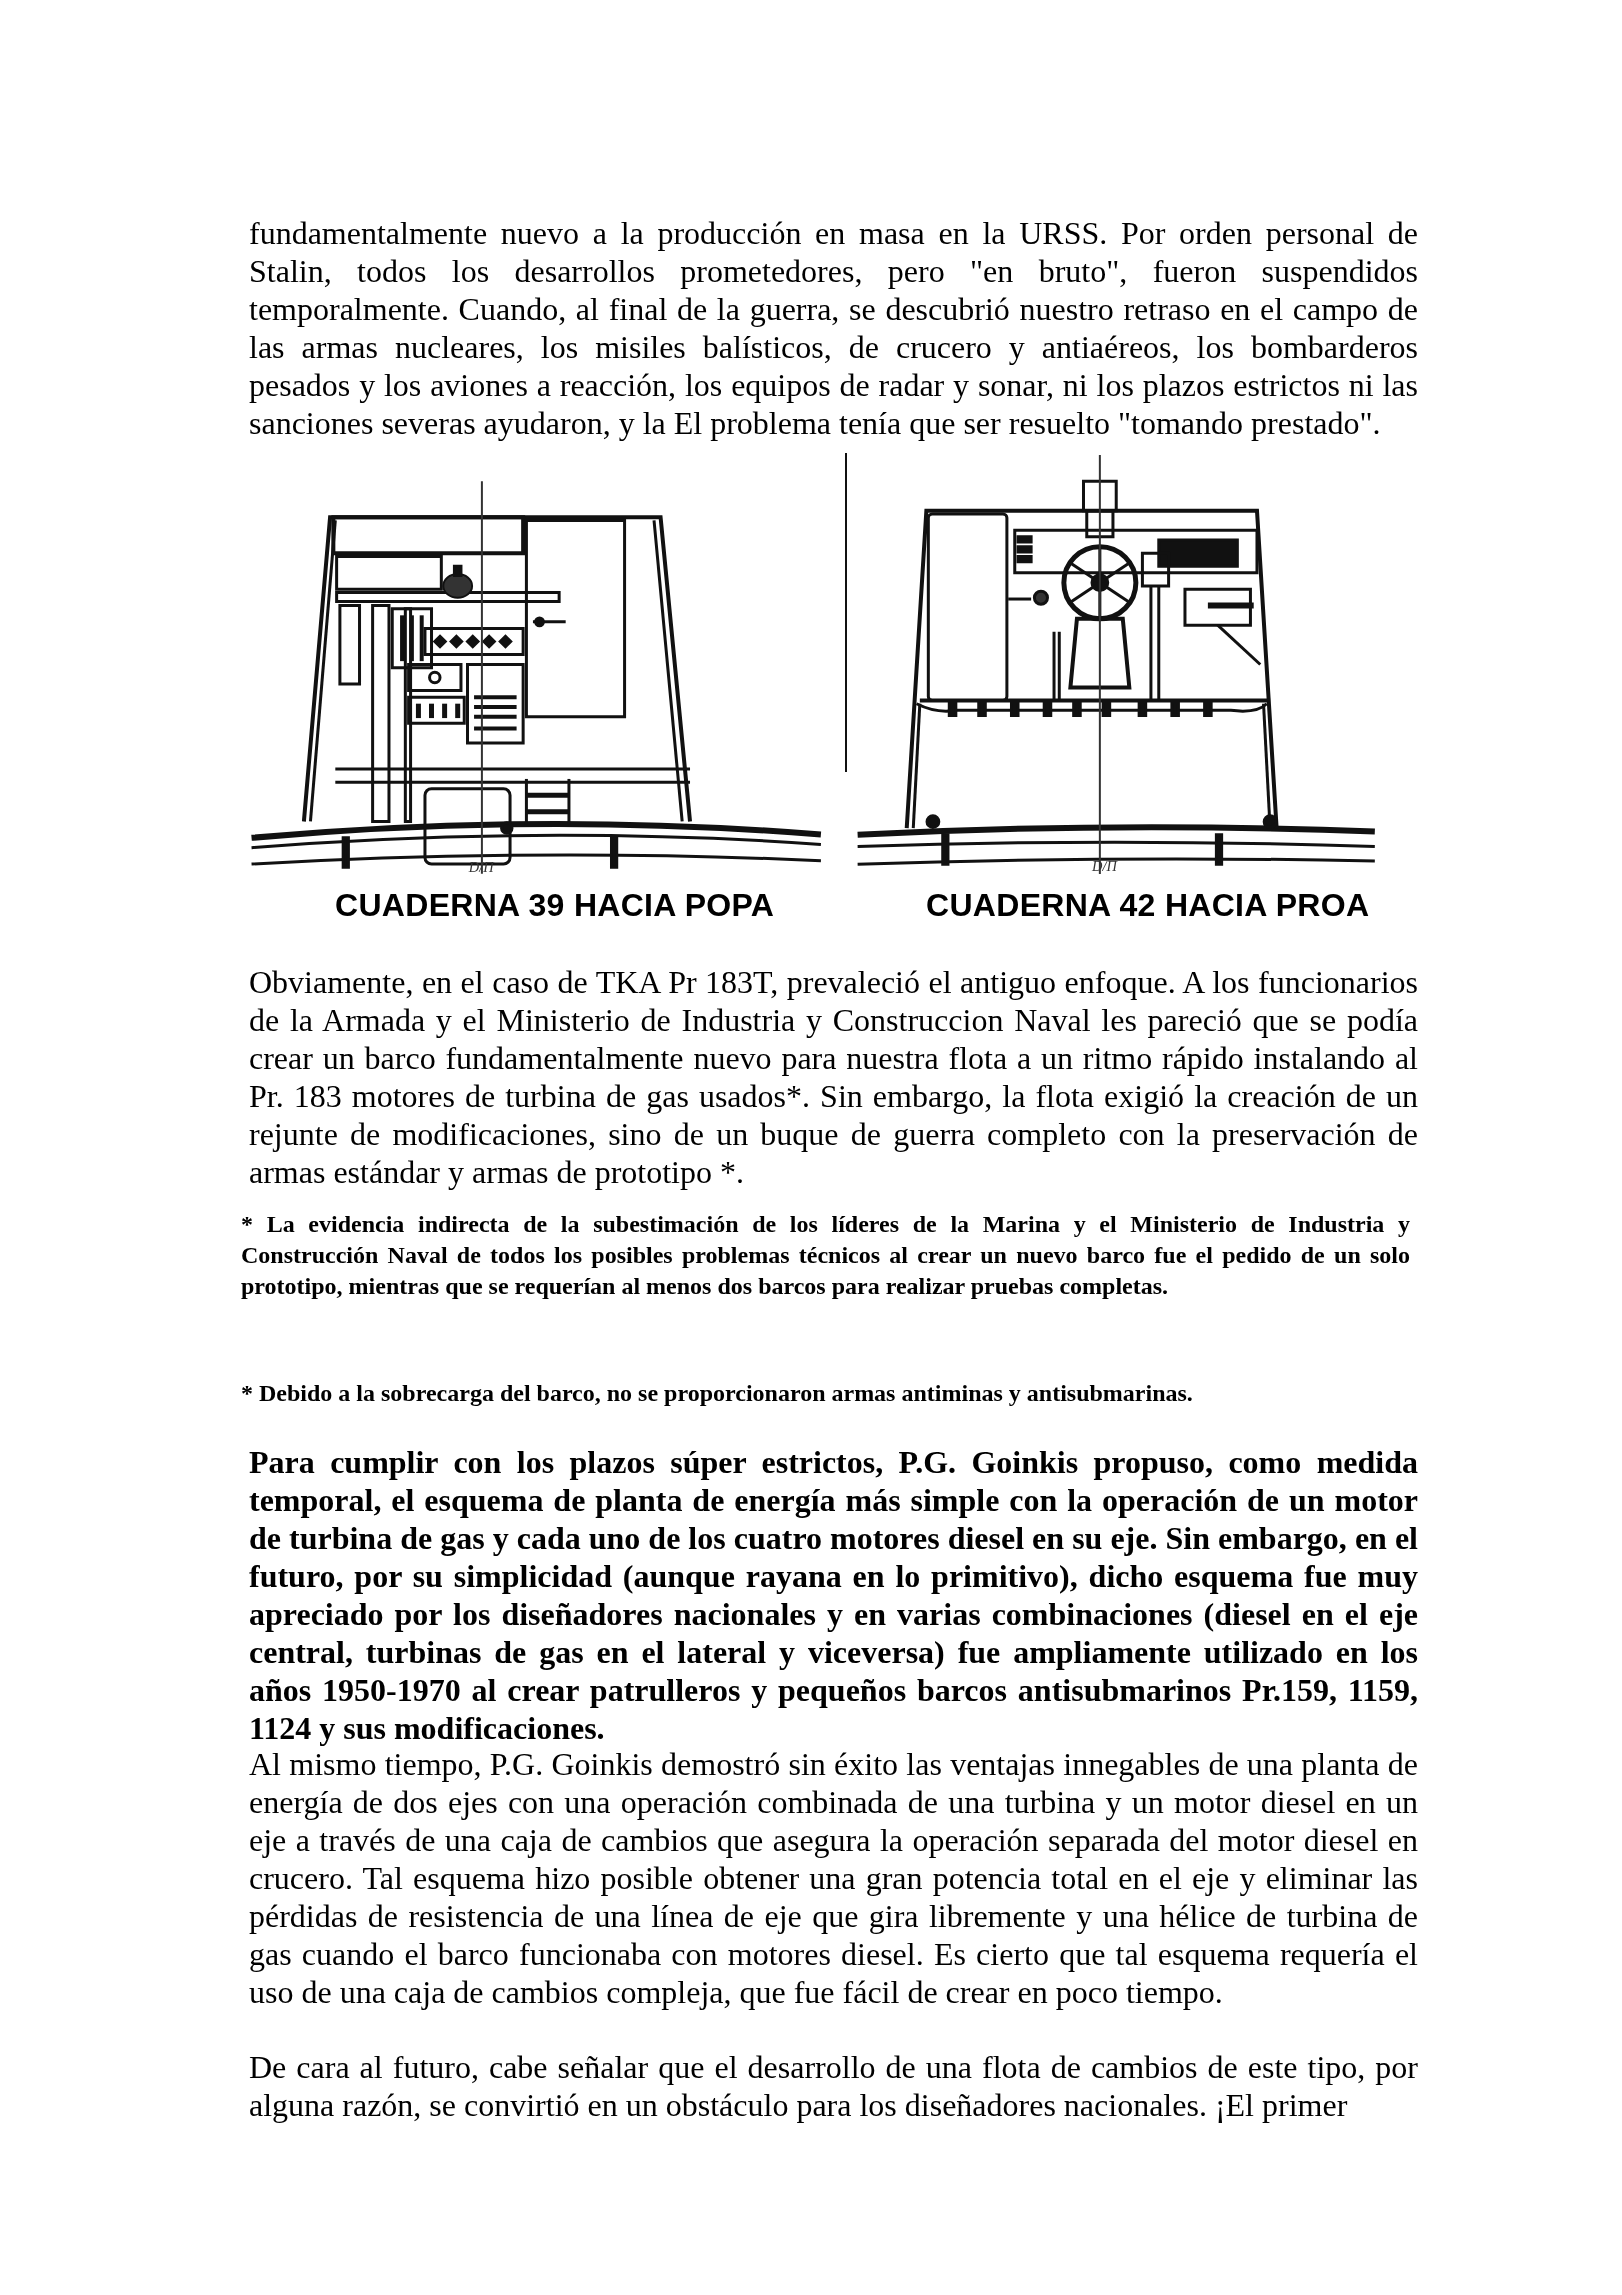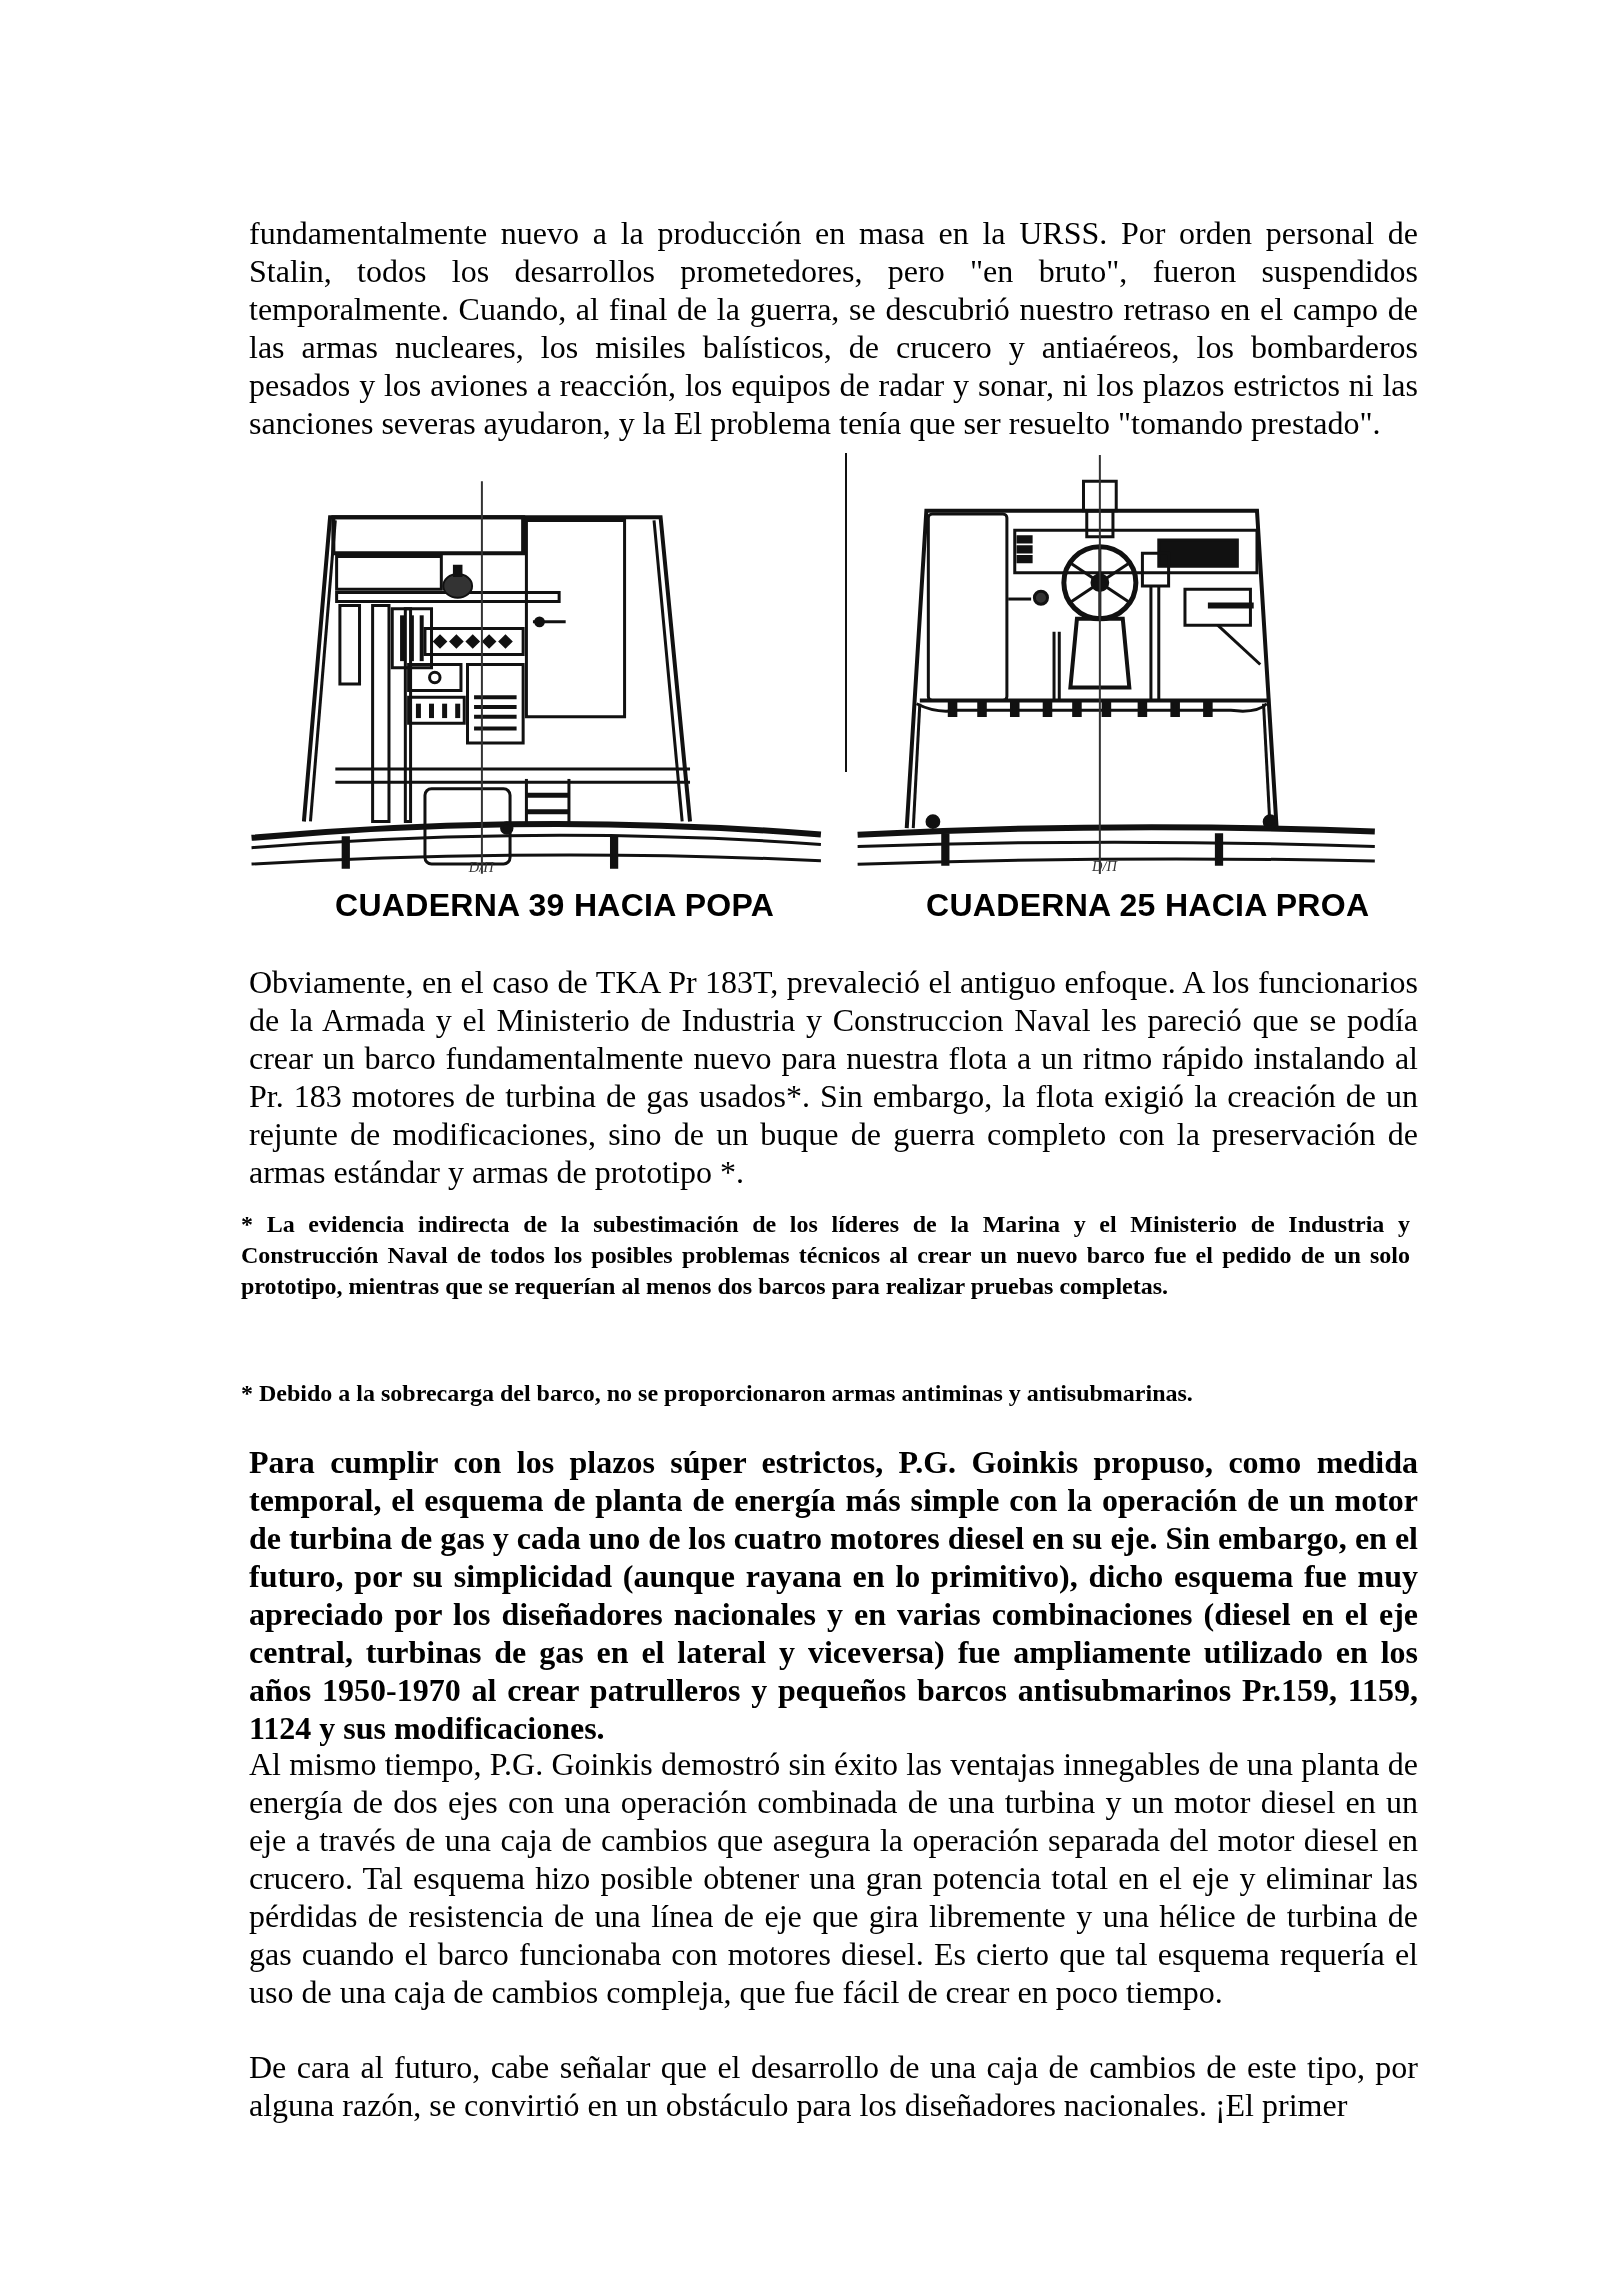--- a/index.html
+++ b/index.html
@@ -52,21 +52,21 @@
 </head>
 <body>
 
 <div class="page">
   <p class="para para-first">fundamentalmente nuevo a la producción en masa en la URSS. Por orden personal de Stalin, todos los desarrollos prometedores, pero "en bruto", fueron suspendidos temporalmente. Cuando, al final de la guerra, se descubrió nuestro retraso en el campo de las armas nucleares, los misiles balísticos, de crucero y antiaéreos, los bombarderos pesados y los aviones a reacción, los equipos de radar y sonar, ni los plazos estrictos ni las sanciones severas ayudaron, y la El problema tenía que ser resuelto "tomando prestado".</p>
   <p class="para para-obv">Obviamente, en el caso de TKA Pr 183T, prevaleció el antiguo enfoque. A los funcionarios de la Armada y el Ministerio de Industria y Construccion Naval les pareció que se podía crear un barco fundamentalmente nuevo para nuestra flota a un ritmo rápido instalando al Pr. 183 motores de turbina de gas usados*. Sin embargo, la flota exigió la creación de un rejunte de modificaciones, sino de un buque de guerra completo con la preservación de armas estándar y armas de prototipo *.</p>
   <p class="note note-1">* La evidencia indirecta de la subestimación de los líderes de la Marina y el Ministerio de Industria y Construcción Naval de todos los posibles problemas técnicos al crear un nuevo barco fue el pedido de un solo prototipo, mientras que se requerían al menos dos barcos para realizar pruebas completas.</p>
   <p class="note note-2">* Debido a la sobrecarga del barco, no se proporcionaron armas antiminas y antisubmarinas.</p>
   <p class="para para-para">Para cumplir con los plazos súper estrictos, P.G. Goinkis propuso, como medida temporal, el esquema de planta de energía más simple con la operación de un motor de turbina de gas y cada uno de los cuatro motores diesel en su eje. Sin embargo, en el futuro, por su simplicidad (aunque rayana en lo primitivo), dicho esquema fue muy apreciado por los diseñadores nacionales y en varias combinaciones (diesel en el eje central, turbinas de gas en el lateral y viceversa) fue ampliamente utilizado en los años 1950-1970 al crear patrulleros y pequeños barcos antisubmarinos Pr.159, 1159, 1124 y sus modificaciones.</p>
   <p class="para para-mismo">Al mismo tiempo, P.G. Goinkis demostró sin éxito las ventajas innegables de una planta de energía de dos ejes con una operación combinada de una turbina y un motor diesel en un eje a través de una caja de cambios que asegura la operación separada del motor diesel en crucero. Tal esquema hizo posible obtener una gran potencia total en el eje y eliminar las pérdidas de resistencia de una línea de eje que gira libremente y una hélice de turbina de gas cuando el barco funcionaba con motores diesel. Es cierto que tal esquema requería el uso de una caja de cambios compleja, que fue fácil de crear en poco tiempo.</p>
-  <p class="para para-cara">De cara al futuro, cabe señalar que el desarrollo de una caja de cambios de este tipo, por alguna razón, se convirtió en un obstáculo para los diseñadores nacionales. ¡El primer</p>
+  <p class="para para-cara">De cara al futuro, cabe señalar que el desarrollo de una flota de cambios de este tipo, por alguna razón, se convirtió en un obstáculo para los diseñadores nacionales. ¡El primer</p>
 </div>
 
 <div class="figure fig-left">
   <svg width="589" height="393" viewBox="0 0 900 600">
     <g fill="none" stroke="#111" stroke-width="3">
 
       <path d="M10 545 Q450 505 880 540" stroke-width="6"></path>
       <path d="M10 560 Q450 525 880 555" stroke-width="3"></path>
       <path d="M10 585 Q450 560 880 580" stroke-width="3"></path>
       <rect x="150" y="545" width="8" height="45" fill="#111"></rect>
@@ -204,14 +204,14 @@
       <line x1="240" y1="220" x2="275" y2="220" stroke-width="3"></line>
       <circle cx="290" cy="218" r="10" fill="#333"></circle>
 
       <line x1="380" y1="0" x2="380" y2="640" stroke-width="2" stroke="#333"></line>
     </g>
     <text x="368" y="636" font-family="Liberation Serif, serif" font-style="italic" font-size="22" fill="#333">D/П</text>
   </svg>
 </div>
 
 <div class="caption cap-left">CUADERNA 39 HACIA POPA</div>
-<div class="caption cap-right">CUADERNA 25 HACIA PROA</div>
+<div class="caption cap-right">CUADERNA 42 HACIA PROA</div>
 
 
 </body></html>

